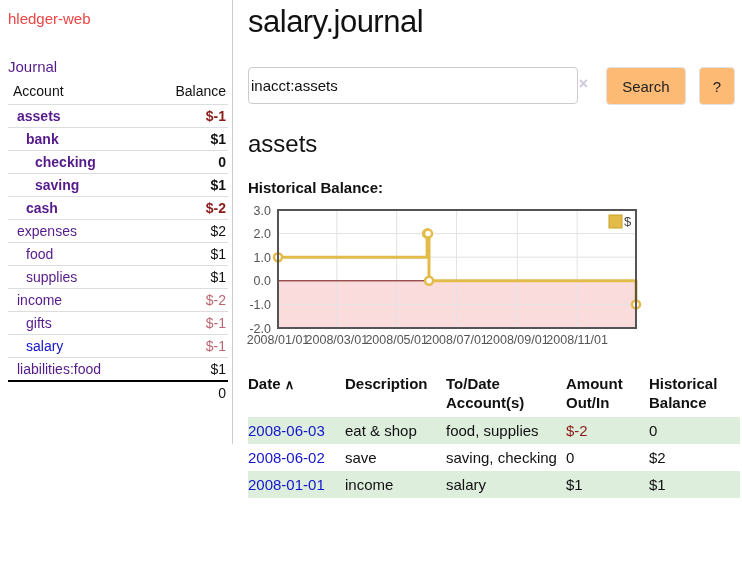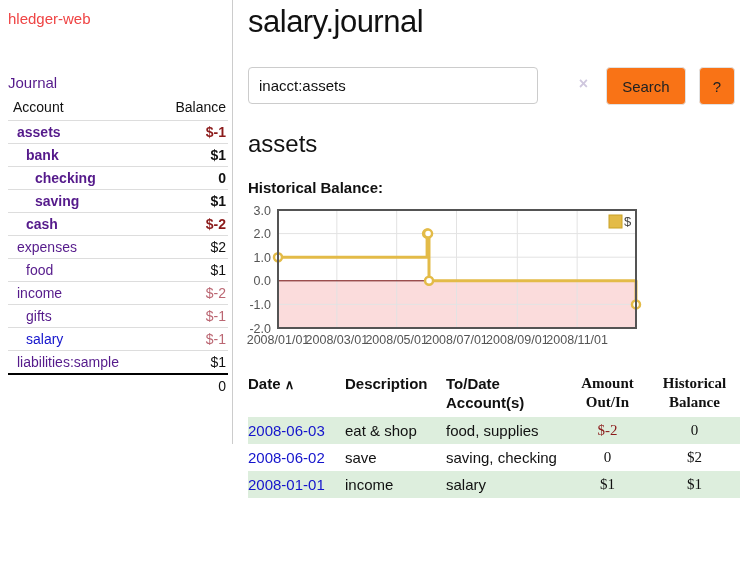--- a/index.html
+++ b/index.html
@@ -12,69 +12,69 @@
   .app { display:flex; width:742px; }
 
   
   .sidebar {
     width:233px; min-width:233px;
     border-right:1px solid #ccc;
     height:444px;
     padding:6px 0 0 8px;
   }
   .brand { display:inline-block; color:#ef4444; text-decoration:none; font-size:15px; margin-top:4px; }
-  .journal-link { display:inline-block; color:#551a8b; text-decoration:none; font-size:15px; margin-top:46px; }
+  .journal-link { display:inline-block; color:#551a8b; text-decoration:none; font-size:15px; margin-top:30px; }
   .accounts { width:220px; border-collapse:collapse; margin-top:4px; font-size:14px; }
   .accounts th { font-weight:400; text-align:left; padding:3px 0 5px 5px; }
   .accounts th.bal-h { text-align:right; padding-right:2px; }
   .accounts tbody tr { border-top:1px solid #ddd; }
   .accounts td { padding:3px 0; }
   .accounts td.acct a { color:#551a8b; text-decoration:none; display:inline-block; }
   .accounts td.bal { text-align:right; padding-right:2px; font-weight:400; }
   .accounts tr.inacct td.acct a, .accounts tr.inacct td.bal { font-weight:bold; }
   .accounts .neg-strong { color:#8b1a1a; }
   .accounts .neg-soft { color:#bb6672; }
   .accounts tfoot tr { border-top:2px solid #000; }
   .accounts tfoot td { text-align:right; padding:3px 2px 3px 0; }
 
   
   .main { padding:4px 6px 0 15px; width:508px; }
   h1.page-title { font-size:31px; font-weight:400; letter-spacing:-.5px; margin-bottom:27px; }
   .search-row { display:flex; align-items:stretch; height:38px; margin-bottom:0; }
   .input-wrap { position:relative; width:364px; }
   .search-input {
-    width:290px; height:37px; font-size:15px; padding:0 30px 0 10px;
+    width:330px; height:37px; font-size:15px; padding:0 30px 0 2px;
     border:1px solid #ccc; border-radius:4px; outline:none;
     font-family:"Liberation Sans", sans-serif; color:#111;
   }
   .clear-x {
     position:absolute; right:9px; top:9px; color:#cfc7de; font-weight:bold;
     font-size:16px; line-height:16px; cursor:pointer;
   }
   .btn {
-    margin-left:9px; background:#f97316; border:1px solid #e2e2e2; border-radius:4px;
+    margin-left:9px; background:#fdba74; border:1px solid #e2e2e2; border-radius:4px;
     font-size:15px; color:#222; font-family:"Liberation Sans", sans-serif; cursor:pointer;
   }
   .btn.search { padding:0 15px; }
   .btn.help { margin-left:13px; padding:0 13px; }
   h2.account-title { font-size:24px; font-weight:400; margin-top:25px; margin-bottom:0; }
   .chart-label { font-size:15px; font-weight:bold; margin-top:21px; margin-bottom:10px; }
   svg.chart { display:block; overflow:visible; margin-left:-4px; }
   svg.chart text.tick { font-size:12.5px; fill:#545454; font-family:"Liberation Sans", sans-serif; }
   svg.chart text.legend-text { font-size:13px; fill:#444; font-family:"Liberation Sans", sans-serif; }
 
   
   .register { border-collapse:collapse; margin-top:16px; width:492px; font-size:15px; table-layout:fixed; }
   .register col.c-date { width:97px; }
   .register col.c-desc { width:101px; }
   .register col.c-acct { width:120px; }
   .register col.c-amt  { width:83px; }
   .register col.c-bal  { width:91px; }
   .register th { text-align:left; vertical-align:top; padding:2px 8px 5px 0; line-height:19px; }
-  .register th.num, .register td.num { text-align:center; padding-right:0;font-family:Liberation Serif, serif; }
+  .register th.num, .register td.num { text-align:left; padding-right:0; }
   .register th .caret { font-weight:900; font-size:13px; }
   .register tbody tr:nth-child(odd) { background:#ddeedd; }
   .register td { padding:4px 8px 4px 0; line-height:19px; vertical-align:top; }
   .register td a { color:#1414cc; text-decoration:none; }
   .register td.num.neg { color:#8b1a1a; }
 </style>
 </head>
 <body>
 
 <div class="app">
@@ -114,33 +114,37 @@
   </tr>
           <tr>
     <td class="acct"><a href="#" style="padding-left: 9px;">expenses</a></td>
     <td class="bal">$2</td>
   </tr>
           <tr>
     <td class="acct"><a href="#" style="padding-left: 18px; text-align: center;">food</a></td>
     <td class="bal">$1</td>
   </tr>
           <tr>
+    <td class="acct"><a href="#" style="padding-left: 18px;">supplies</a></td>
+    <td class="bal">$1</td>
+  </tr>
+          <tr>
     <td class="acct"><a href="#" style="padding-left: 9px;">income</a></td>
     <td class="bal neg-soft">$-2</td>
   </tr>
           <tr>
     <td class="acct"><a href="#" style="padding-left: 18px;">gifts</a></td>
     <td class="bal neg-soft">$-1</td>
   </tr>
           <tr>
     <td class="acct"><a href="#" style="padding-left: 18px; color: rgb(20, 20, 204);">salary</a></td>
     <td class="bal neg-soft">$-1</td>
   </tr>
           <tr>
-    <td class="acct"><a href="#" style="padding-left: 9px;">liabilities:sample</a></td>
+    <td class="acct"><a href="#" style="padding-left: 9px;">liabilities:food</a></td>
     <td class="bal">$1</td>
   </tr>
         </tbody>
       <tfoot>
         <tr>
           <td></td>
           <td>0</td>
         </tr>
       </tfoot>
     </table>

